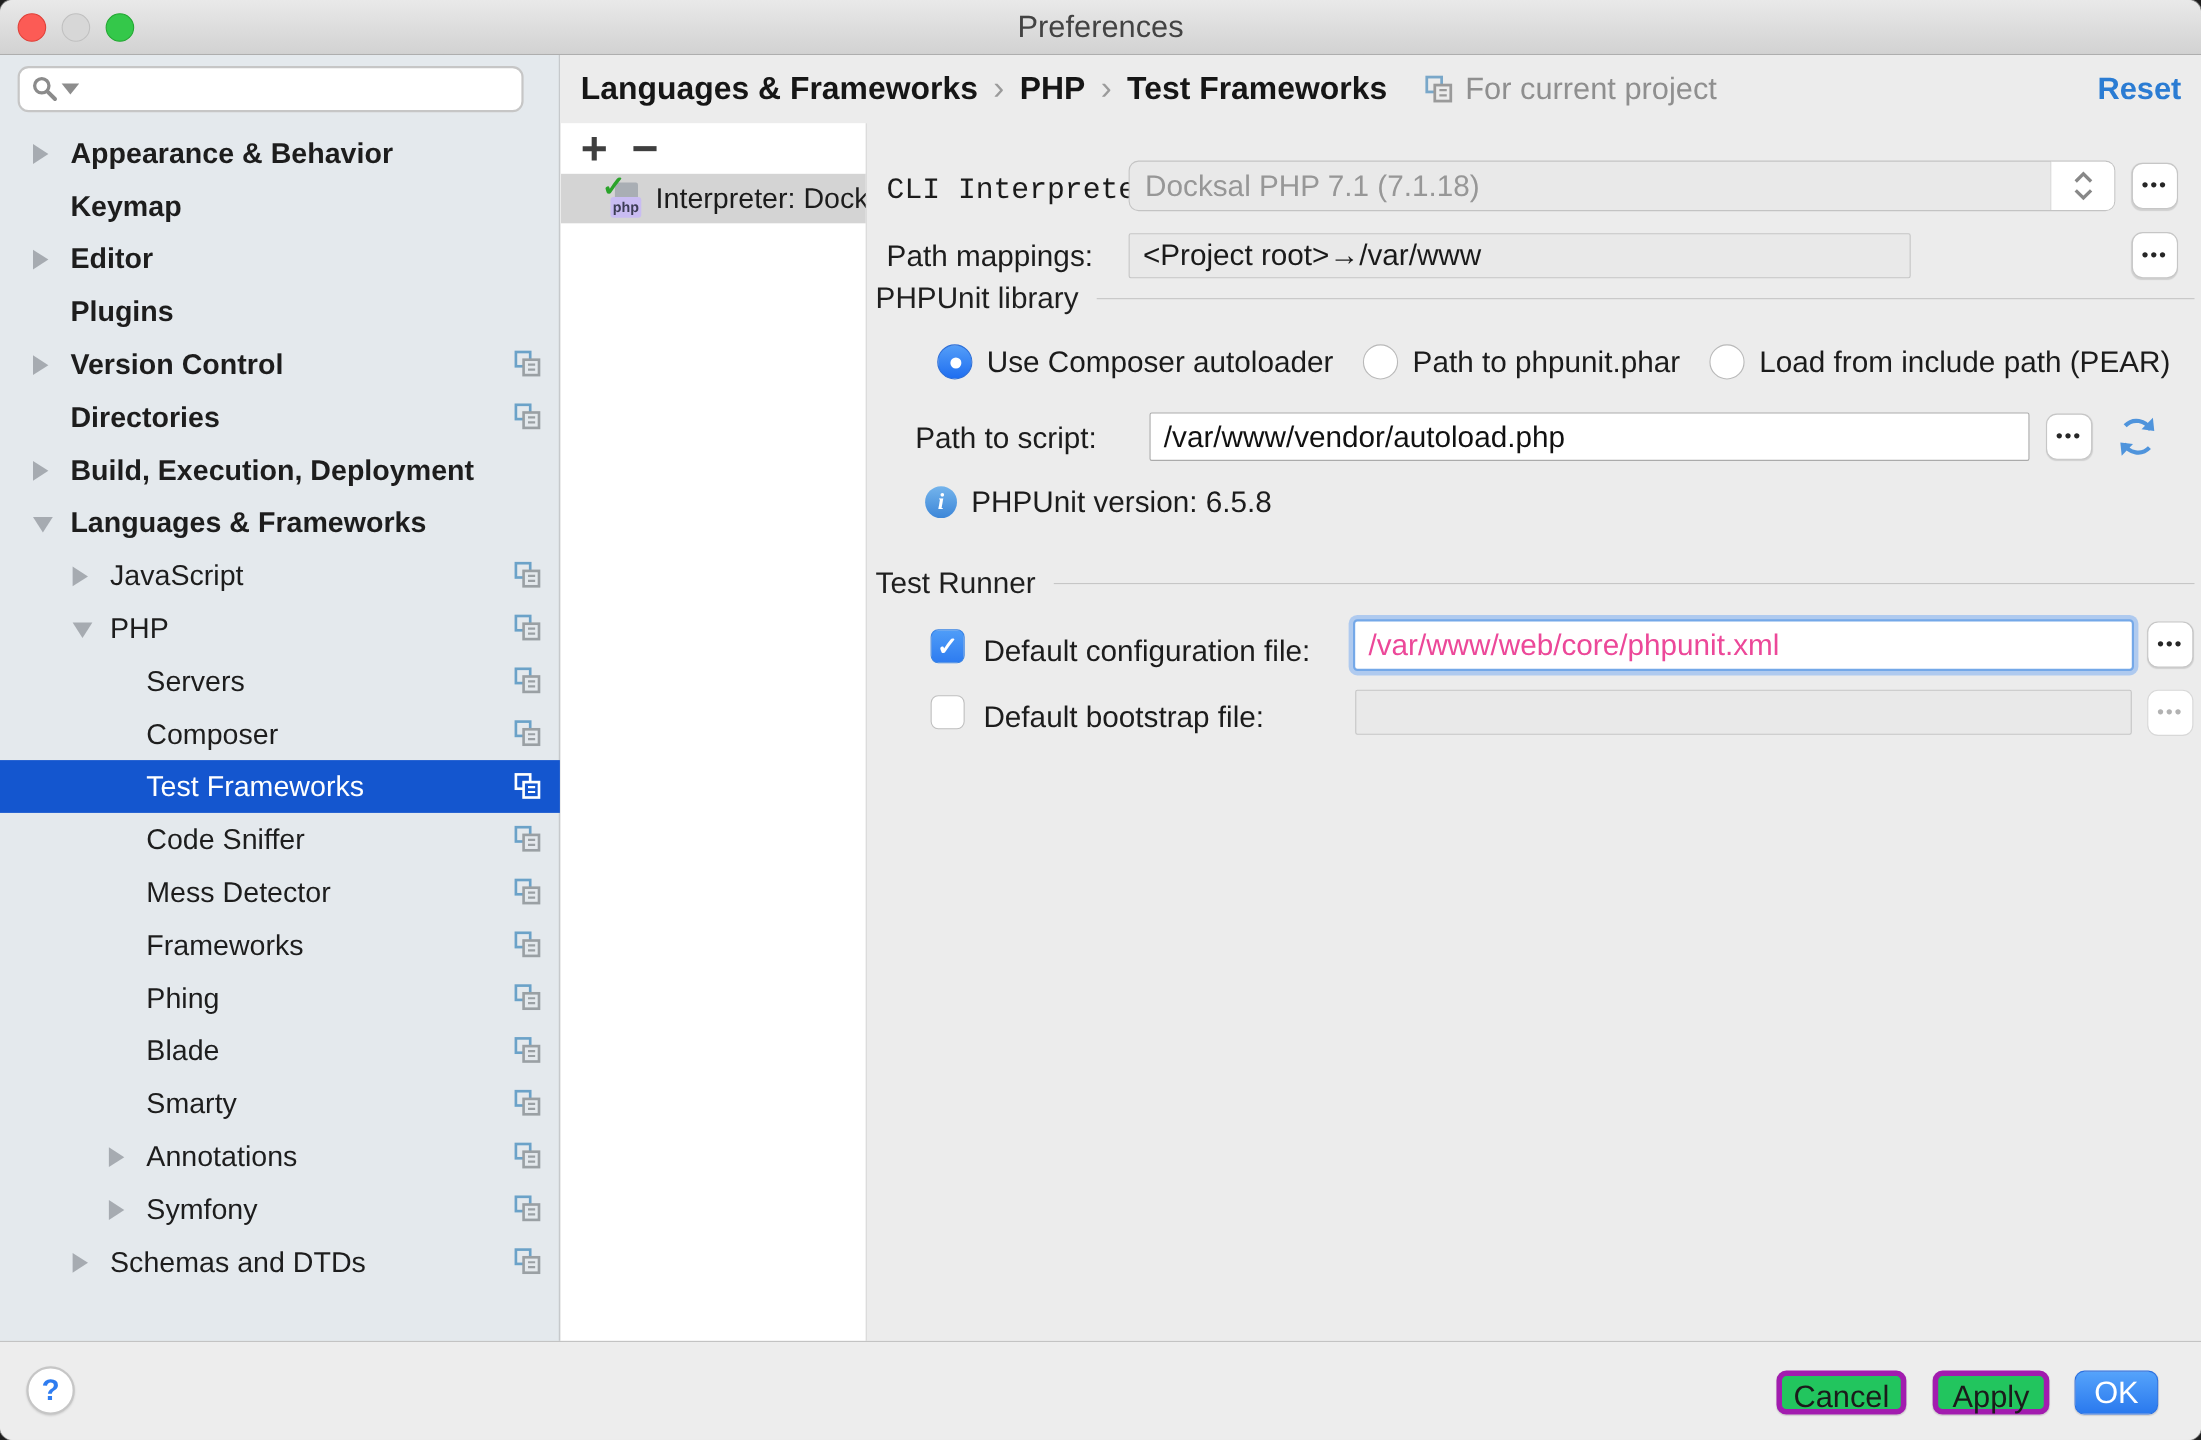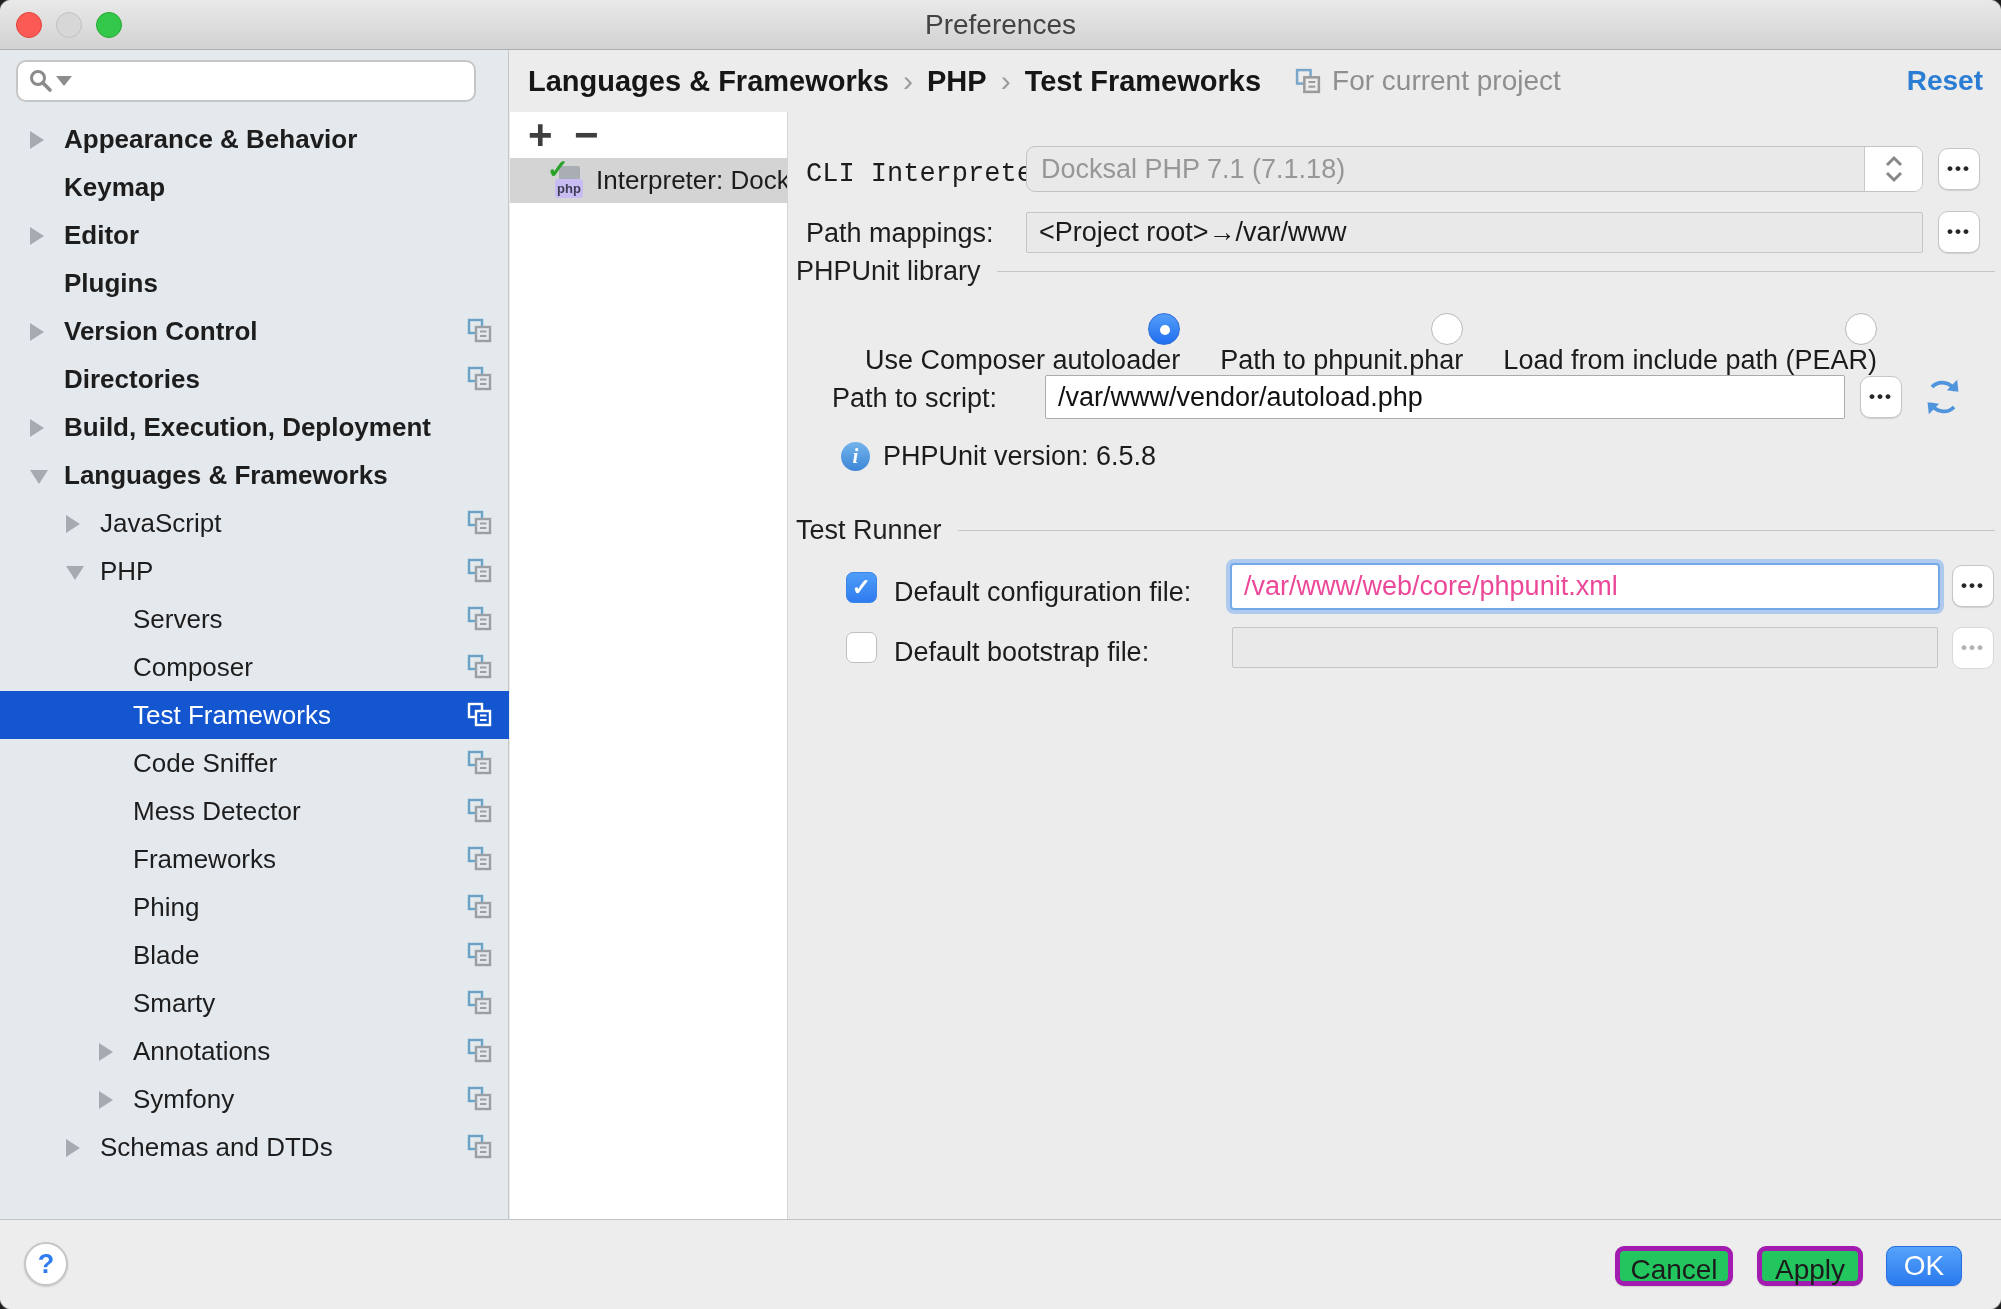--- a/index.html
+++ b/index.html
@@ -75,21 +75,21 @@
   .plainfield{position:absolute;font-size:27px;color:#1a1a1a;background:#e9e9e9;border:1px solid #c5c5c5;
     border-radius:2px;padding-left:12px;white-space:nowrap;overflow:hidden;}
   .whitefield{position:absolute;font-size:27px;color:#111;background:#fff;border:1px solid #ababab;
     border-radius:2px;padding-left:12px;white-space:nowrap;overflow:hidden;}
   .focusfield{position:absolute;font-size:27px;color:#ec4899;background:#fff;border:2px solid #74a8e8;border-radius:4px;
     box-shadow:0 0 0 4px rgba(125,174,243,.55);padding-left:12px;white-space:nowrap;overflow:hidden;}
   .section-hdr{position:absolute;left:6px;right:6px;display:flex;align-items:center;}
   .section-hdr .txt{font-size:27px;color:#1f1f1f;margin-right:16px;}
   .section-hdr .line{flex:1;height:1px;background:#c6c6c6;}
   .radio-row{position:absolute;left:62px;top:201px;display:flex;align-items:center;}
-  .radio-item{display:flex;align-items:flex-end;margin-right:27px;cursor:pointer;flex-direction:column;}
+  .radio-item{display:flex;align-items:flex-end;margin-right:27px;cursor:pointer;}
   .radio{width:32px;height:32px;border-radius:50%;background:#fff;border:1px solid #b9b9b9;position:relative;flex:0 0 32px;}
   .radio.on{background:linear-gradient(#549ef8,#1f6ef0);border:1px solid #2e6fd8;}
   .radio.on::after{content:"";position:absolute;left:11px;top:11px;width:10px;height:10px;border-radius:50%;background:#fff;}
   .radio-item .rlbl{font-size:27px;color:#1b1b1b;margin-left:13px;}
   .inforow{position:absolute;left:51px;top:329px;display:flex;align-items:center;}
   .info-ico{width:29px;height:29px;border-radius:50%;background:linear-gradient(#74b4ec,#3c86d8);color:#fff;
     font-family:"Liberation Serif",serif;font-style:italic;font-weight:700;font-size:21px;text-align:center;line-height:28px;}
   .inforow .itxt{font-size:27px;color:#1c1c1c;margin-left:13px;}
   .checkbox{position:absolute;width:31px;height:31px;border-radius:7px;background:#fff;border:1px solid #bfbfbf;
     color:#fff;font-size:23px;font-weight:700;text-align:center;line-height:29px;cursor:pointer;}
@@ -275,21 +275,21 @@
           <polyline points="5,12 12,5 19,12" fill="none" stroke="#888" stroke-width="3"></polyline>
           <polyline points="5,20 12,27 19,20" fill="none" stroke="#888" stroke-width="3"></polyline>
         </svg>
       </div>
     </div>
     <div class="browse" style="left:1148px;top:36px;">
       <span class="dots">•••</span>
     </div>
 
     <div class="flabel" style="left:16px;top:106px;">Path mappings:</div>
-    <div class="plainfield" style="left:236px;top:100px;width:897px;height:41px;line-height:39px;">&lt;Project root&gt;→/var/www</div>
+    <div class="plainfield" style="left:236px;top:100px;width:711px;height:41px;line-height:39px;">&lt;Project root&gt;→/var/www</div>
     <div class="browse" style="left:1148px;top:99px;">
       <span class="dots">•••</span>
     </div>
 
     <div class="section-hdr" style="top:144px;">
       <span class="txt">PHPUnit library</span>
       <div class="line"></div>
     </div>
 
     <div class="radio-row" id="radio-row">

